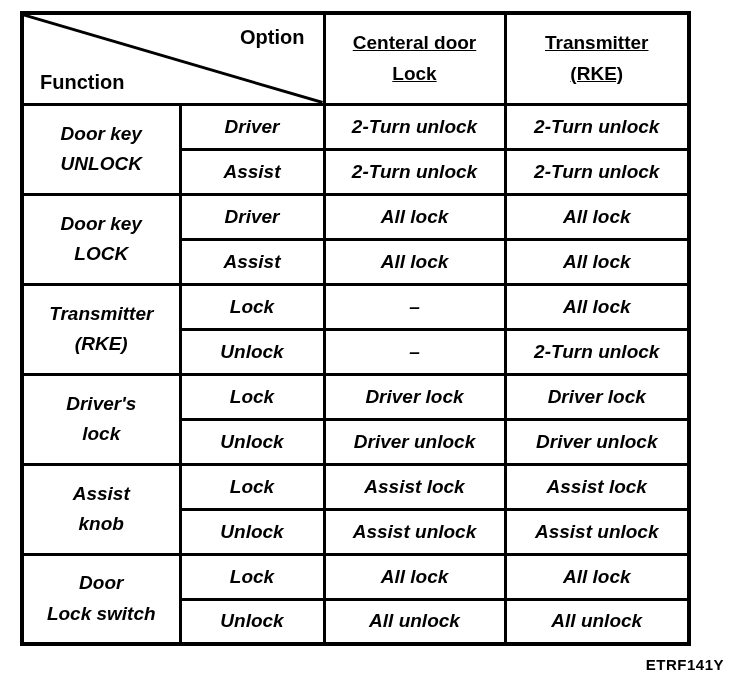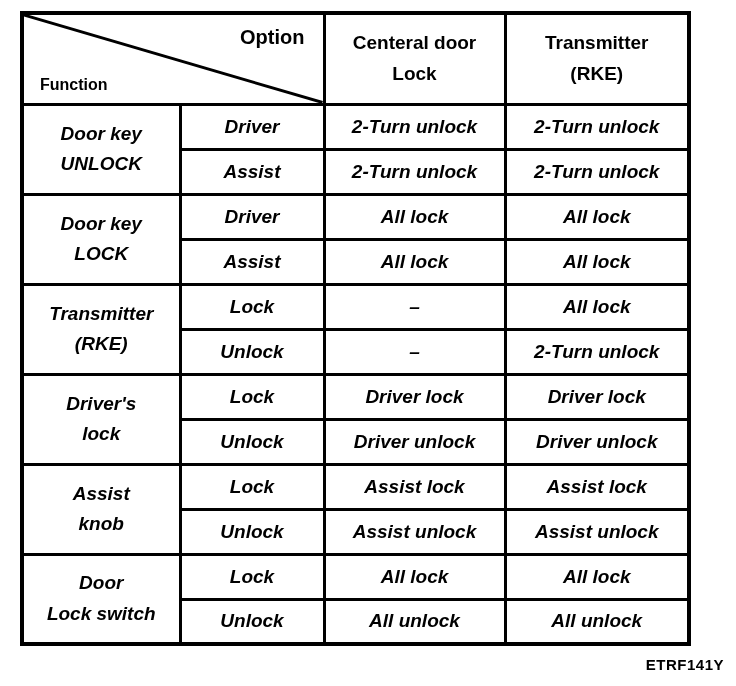--- a/index.html
+++ b/index.html
@@ -28,21 +28,21 @@
   table.lock-table td,
   table.lock-table th {
     border: 3px solid #000;
     padding: 0;
     text-align: center;
     vertical-align: middle;
     font-size: 19px;
     font-weight: 700;
     overflow: hidden;
   }
-  tr.header-row { height: 91px; }
+  tr.header-row { height: 91px; text-decoration: underline; }
   tr.data-row   { height: 45px; font-style: italic; }
 
   .corner-cell {
     position: relative;
     padding: 0;
   }
   .corner-cell svg.diag {
     position: absolute;
     left: 0; top: 0;
     width: 100%; height: 100%;
@@ -51,21 +51,21 @@
   .option-label {
     position: absolute;
     top: 11px;
     right: 18px;
     font-size: 20px;
   }
   .function-label {
     position: absolute;
     bottom: 9px;
     left: 16px;
-    font-size: 16px;
+    font-size: 20px;
     text-align: right;
   }
   .col-head,
   .func-cell {
     white-space: pre-line;
     line-height: 1.6;
   }
   .figure-code {
     position: absolute;
     top: 656px;

